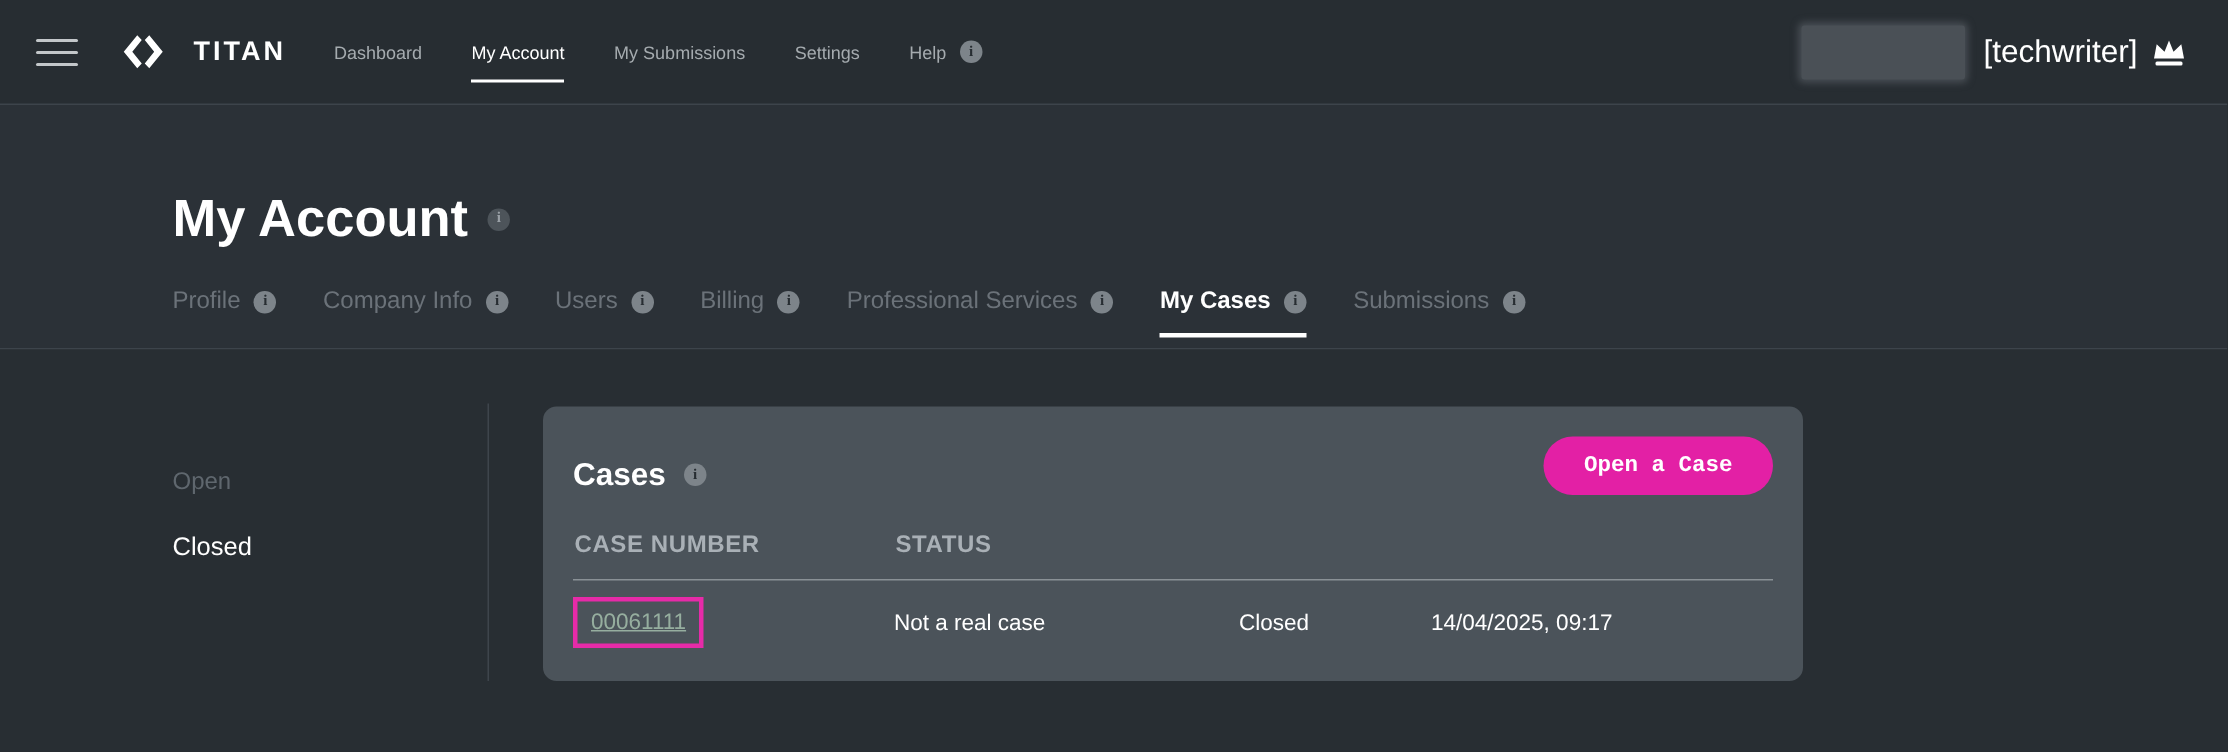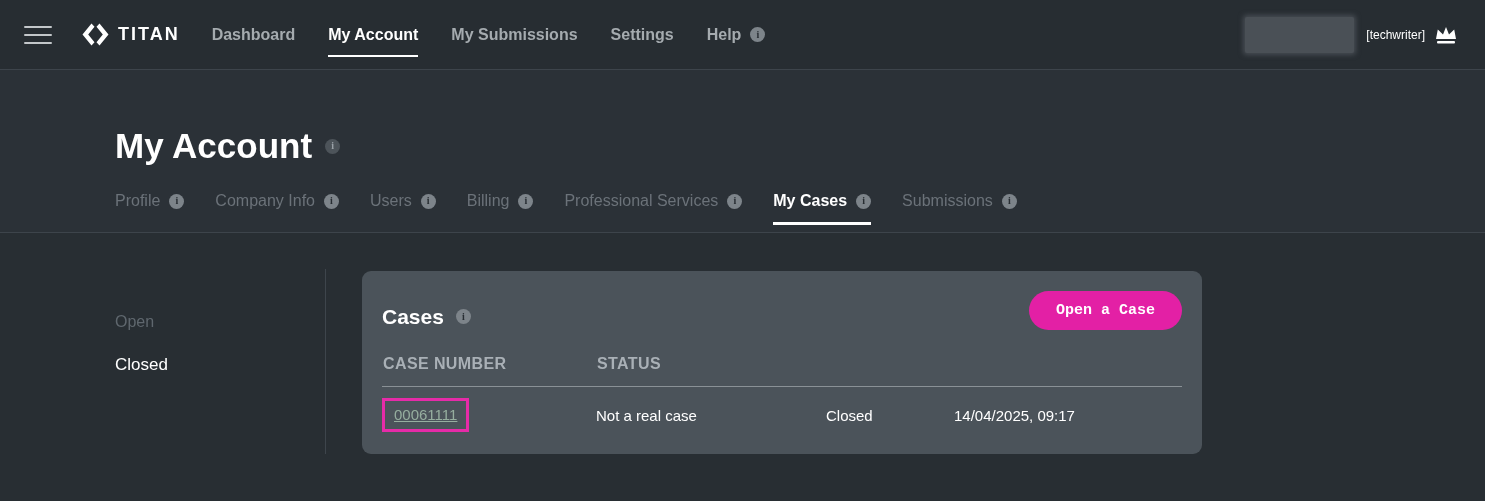--- a/index.html
+++ b/index.html
@@ -11,38 +11,38 @@
   .page { width:1485px; height:501px; display:flex; flex-direction:column; }
 
   
   .navbar {
     height:70px; flex:0 0 70px; background:#272d32;
     border-bottom:1px solid #3d444b;
     display:flex; align-items:center; padding:0 26px 0 24px;
   }
   .burger { width:28px; display:flex; flex-direction:column; gap:6px; cursor:pointer; margin-right:30px; }
   .burger i { display:block; height:2px; background:#c3c7ca; border-radius:1px; }
-  .brand { display:flex; align-items:center; gap:9px; margin-right:32px; cursor:pointer; }
+  .brand { display:flex; align-items:center; gap:20px; margin-right:32px; cursor:pointer; }
   .brand-text { font-size:18px; font-weight:700; letter-spacing:2px; color:#fff; }
   .nav-links { display:flex; align-items:center; gap:33px; }
   .nav-item {
-    font-size:16px; color:#a5abaf; text-decoration:none; cursor:pointer;
-    position:relative; font-weight:700; white-space:nowrap;
+    font-size:12px; color:#a5abaf; text-decoration:none; cursor:pointer;
+    position:relative; font-weight:400; white-space:nowrap;
   }
   .nav-item.active { color:#fff; }
   .nav-item.active::after {
     content:""; position:absolute; left:0; right:0; bottom:-13px; height:2px; background:#fff;
   }
   .nav-help { display:flex; align-items:center; gap:9px; }
   .nav-right { margin-left:auto; display:flex; align-items:center; gap:8px; }
   .redacted {
     width:109px; height:36px; background:#4a5056; border-radius:2px;
     box-shadow:0 0 5px 2px rgba(74,80,86,.9); margin-right:4px;
   }
-  .user-label { font-size:12px; color:#fff; }
+  .user-label { font-size:21px; color:#fff; }
 
   
   .info-i {
     width:15px; height:15px; border-radius:50%; background:#7d848a; color:#272d32;
     display:inline-flex; align-items:center; justify-content:center;
     font-size:10px; font-weight:700; font-family:"Liberation Serif",serif;
     cursor:pointer; flex:0 0 15px; line-height:1;
   }
   .info-i::after { content:"i"; }
   .info-i.dark { background:#4d545a; color:#9aa1a7; }

